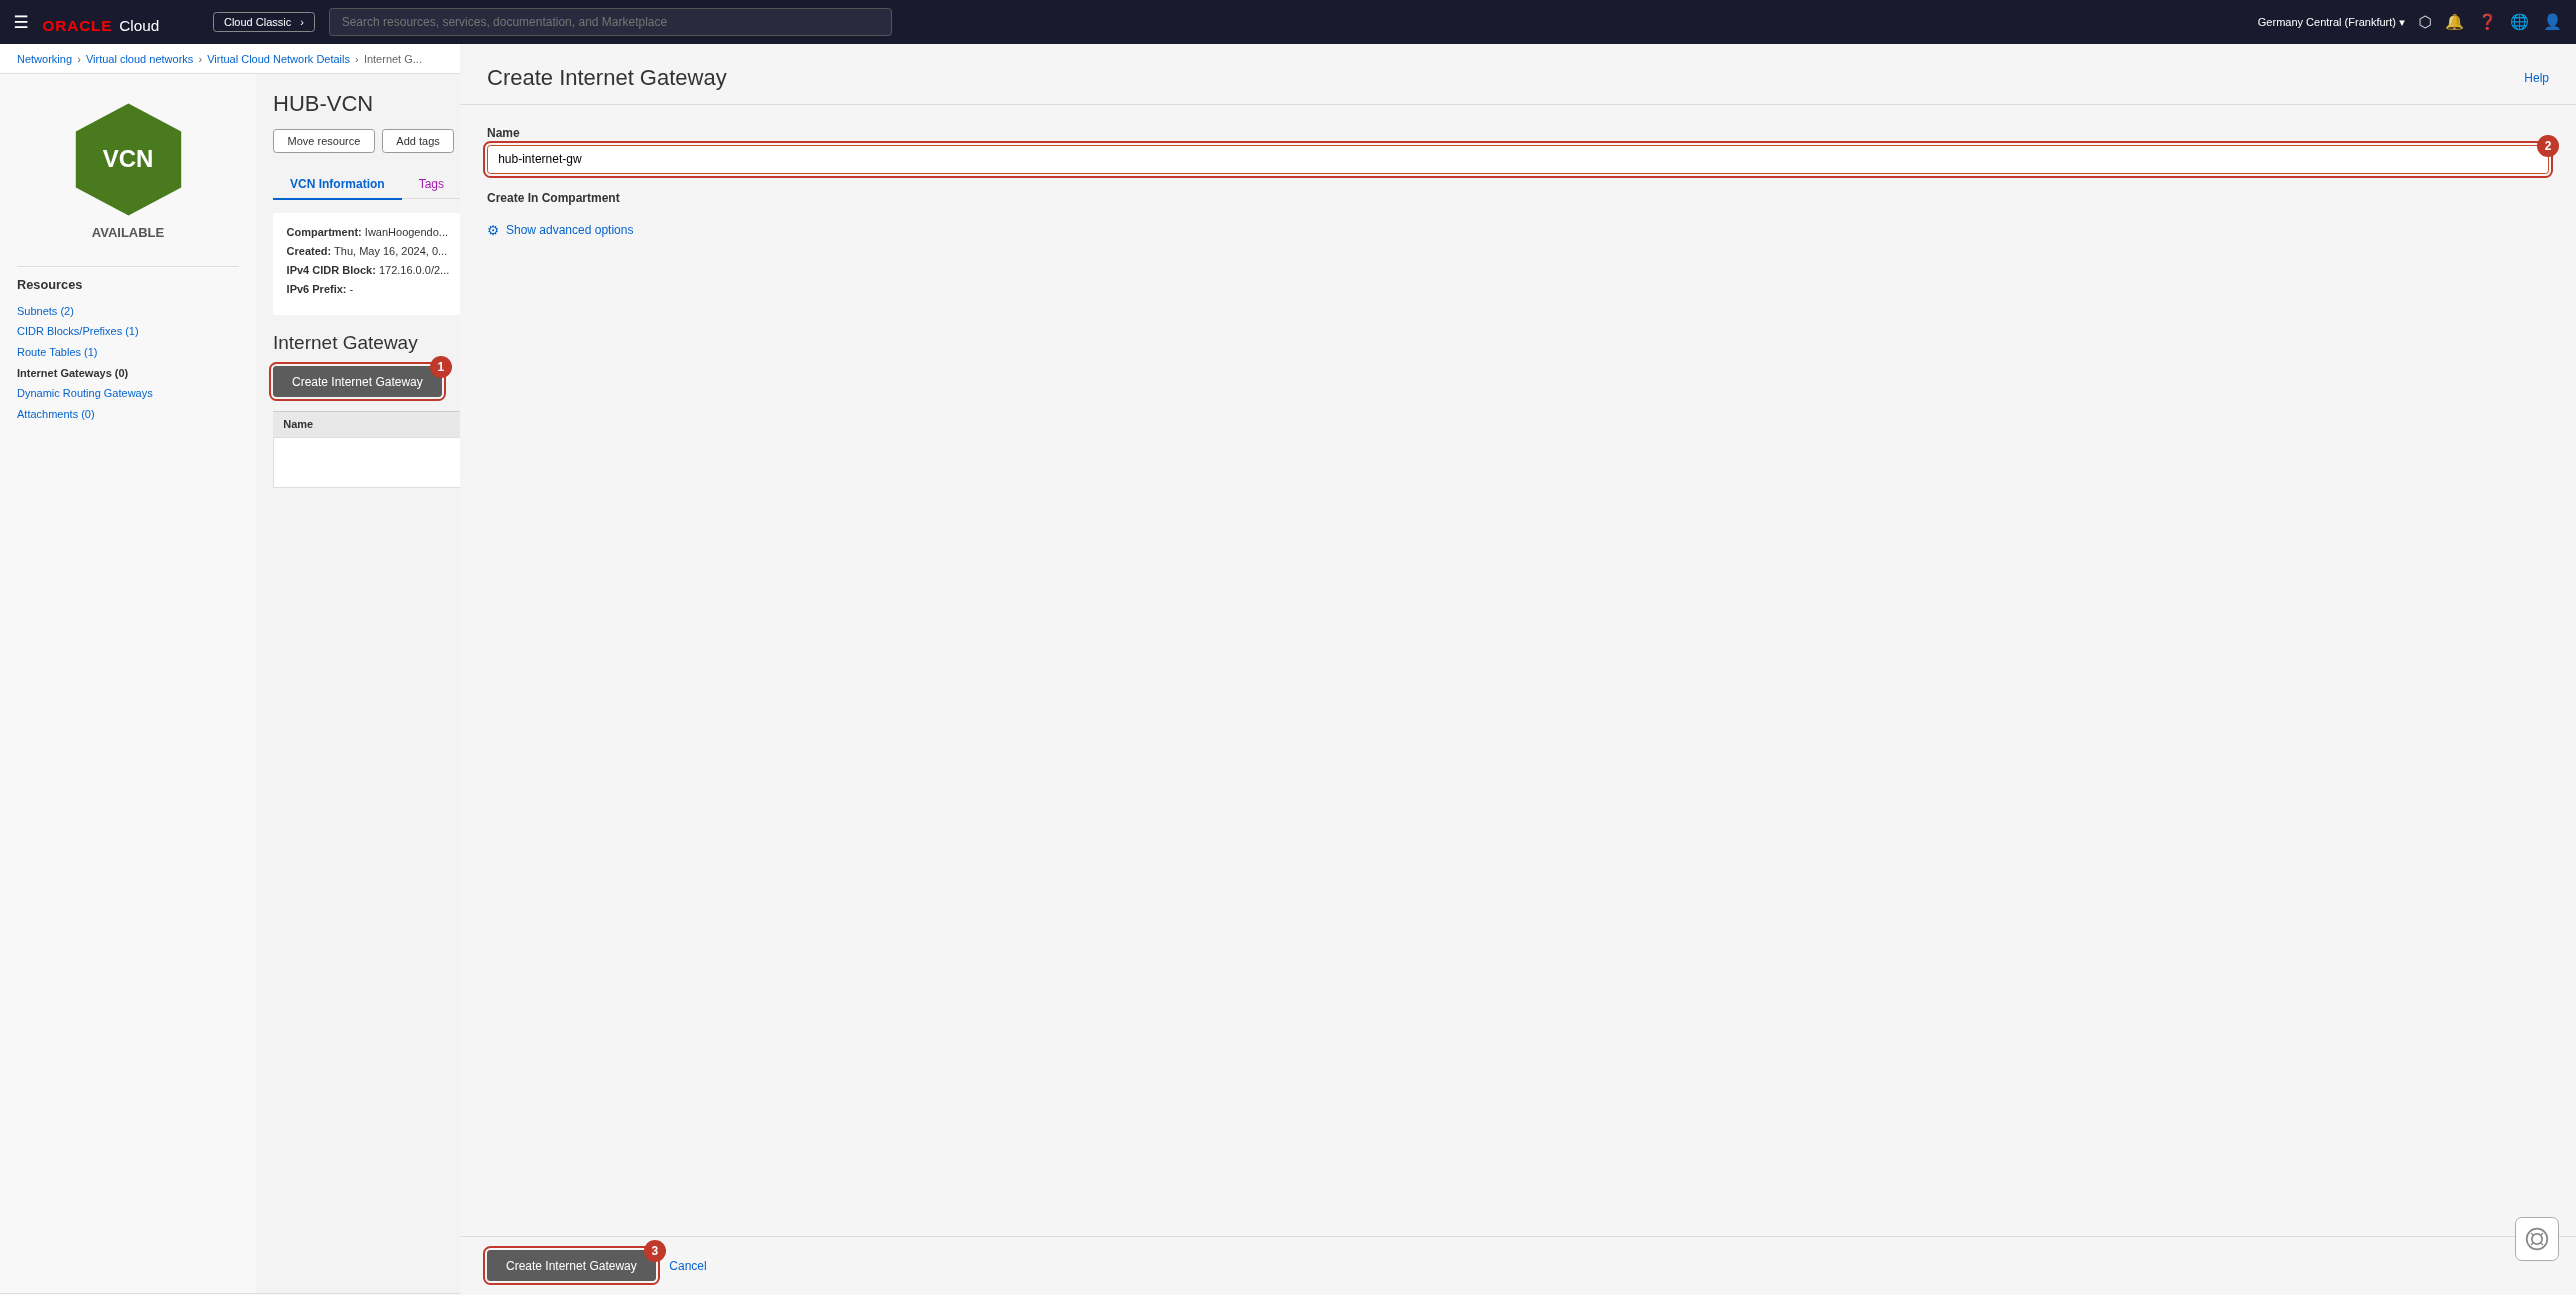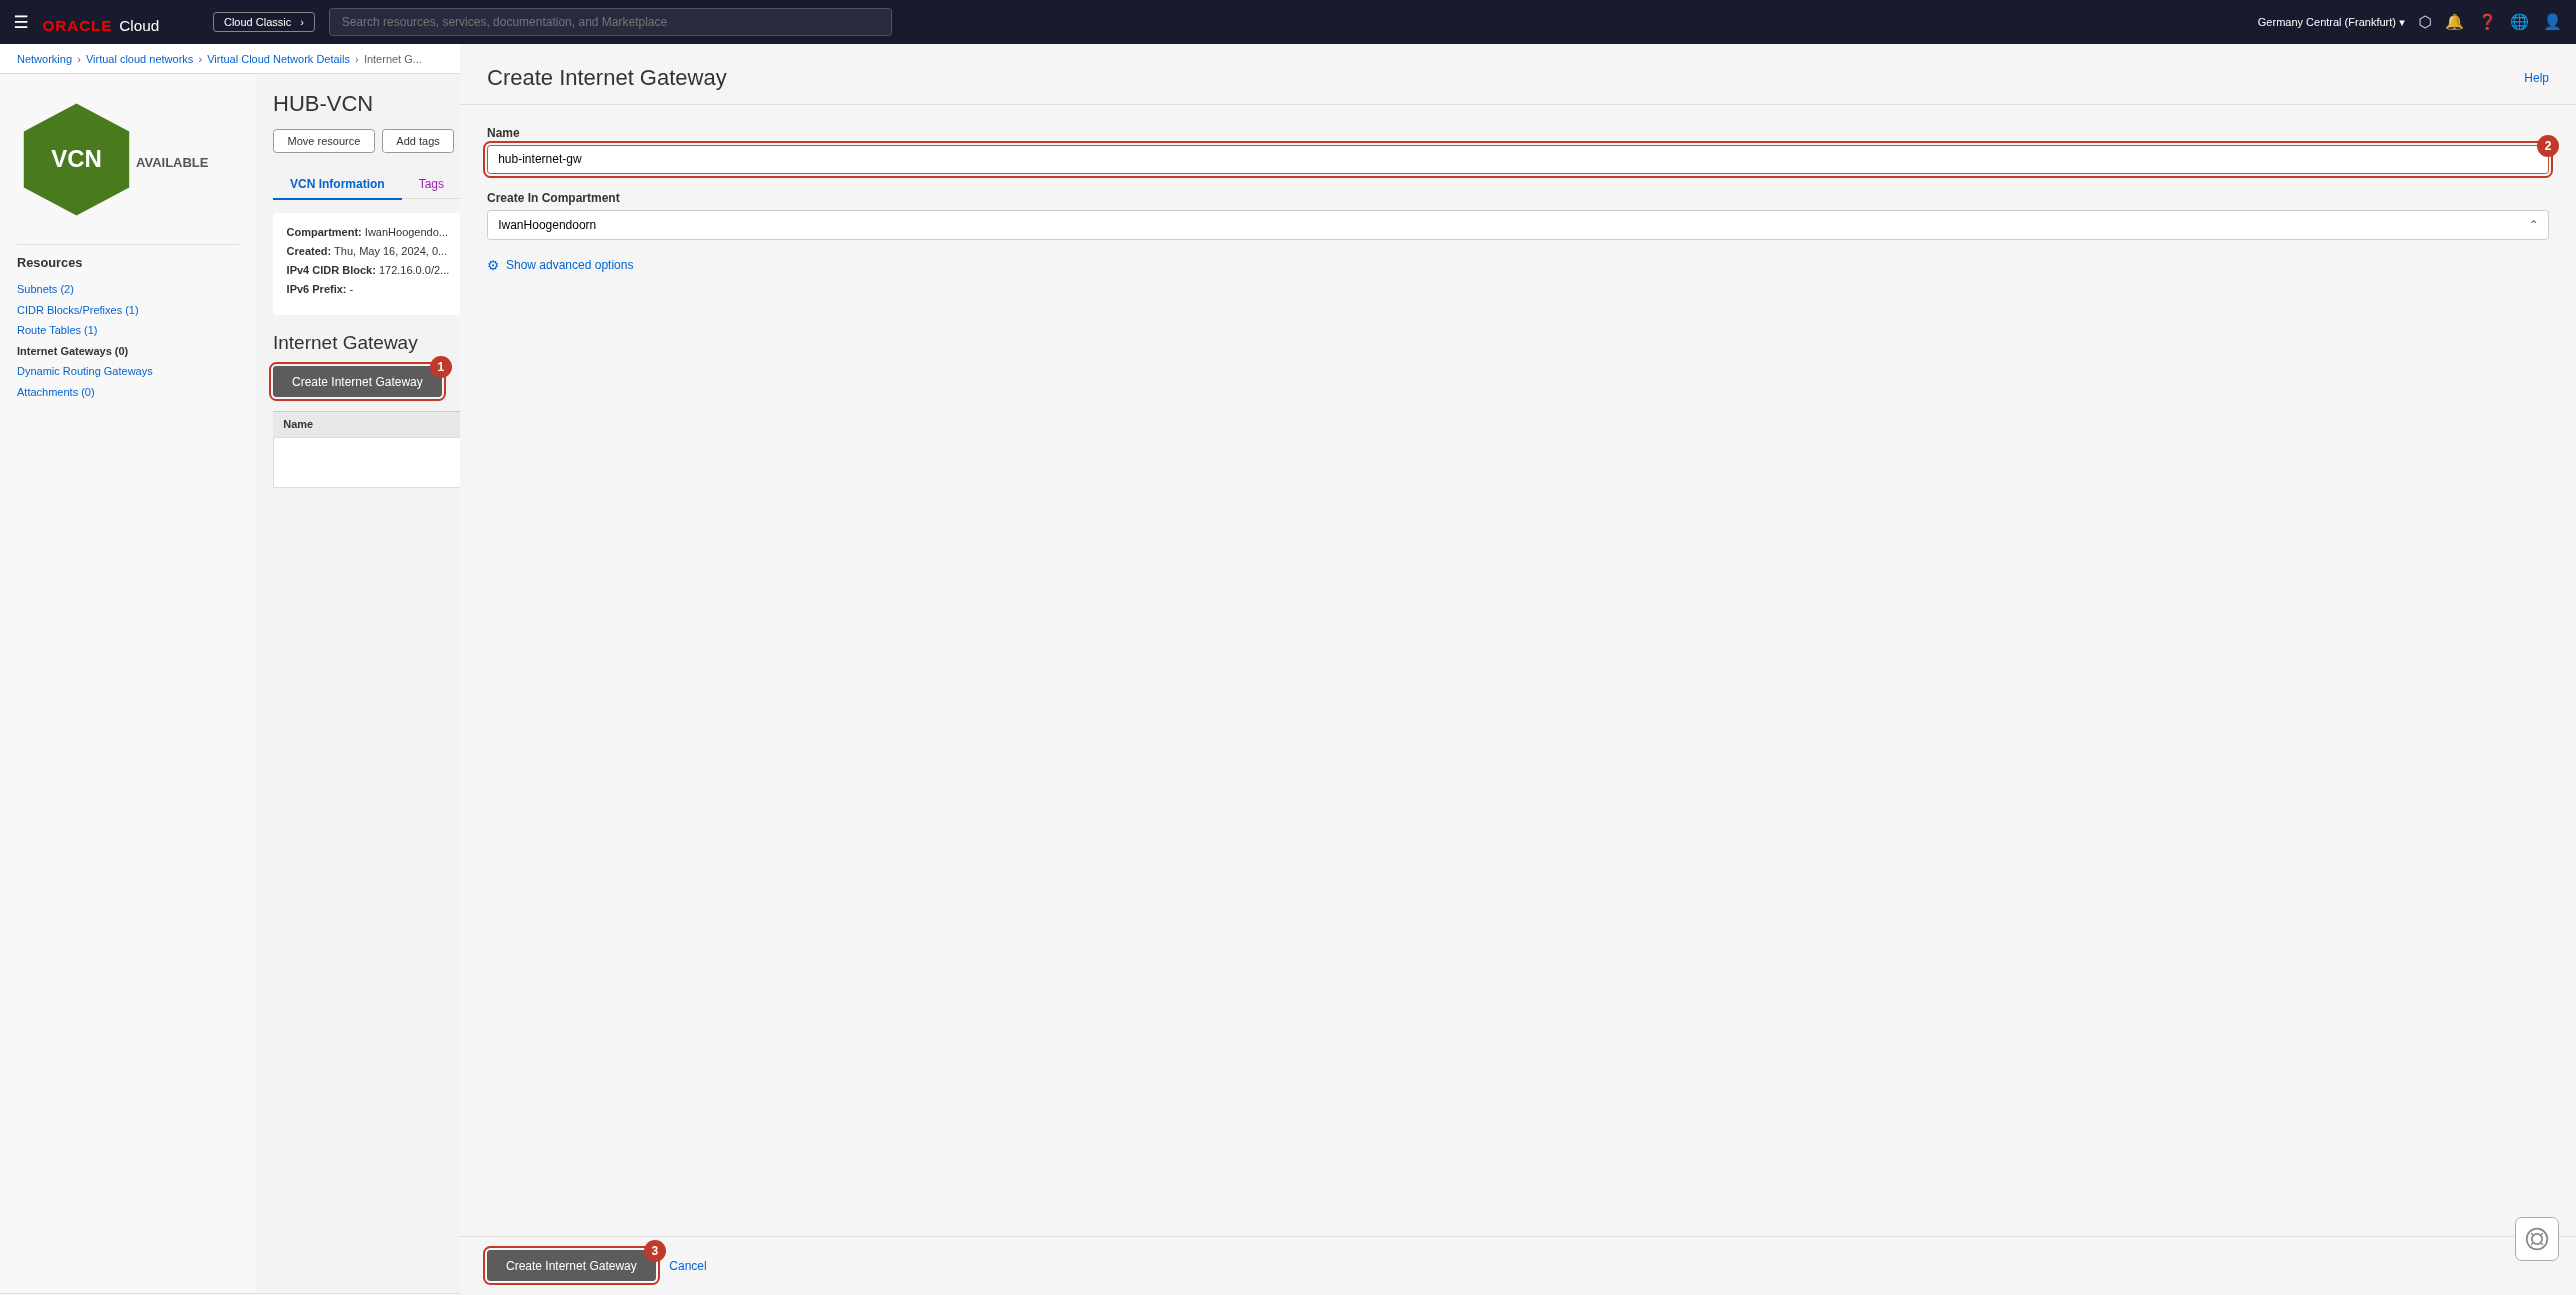--- a/index.html
+++ b/index.html
@@ -70,21 +70,21 @@
       min-width: 256px;
       background: #f8f8f8;
       display: flex;
       flex-direction: column;
       overflow-y: auto;
     }
 
     
     .vcn-icon-area {
       display: flex;
-      flex-direction: row;
+      flex-direction: column;
       align-items: center;
       padding: 25.6px 17px 17px;
     }
     .vcn-hexagon {
       width: 119px;
       height: 119px;
       position: relative;
       display: flex;
       align-items: center;
       justify-content: center;
@@ -406,26 +406,20 @@
       <div class="form-group">
         <label class="form-label">Name</label>
         <div style="position:relative; display:inline-block; width:100%;">
           <input class="form-input highlight-box" type="text" value="hub-internet-gw" style="">
           <span class="badge" style="top:-10.2px; right:-10.2px;">2</span>
         </div>
       </div>
 
       <div class="form-group">
         <label class="form-label">Create In Compartment</label>
-        <div class="select-wrapper">
-          <select class="form-select">
-            <option>IwanHoogendoorn</option>
-          </select>
-          <span class="select-arrow">⌃</span>
-        </div>
       </div>
 
       <a class="show-advanced" href="#">
         <span class="show-advanced-icon">⚙</span>
         <span>Show advanced options</span>
       </a>
 
     </div>
 
     <div class="modal-footer">

